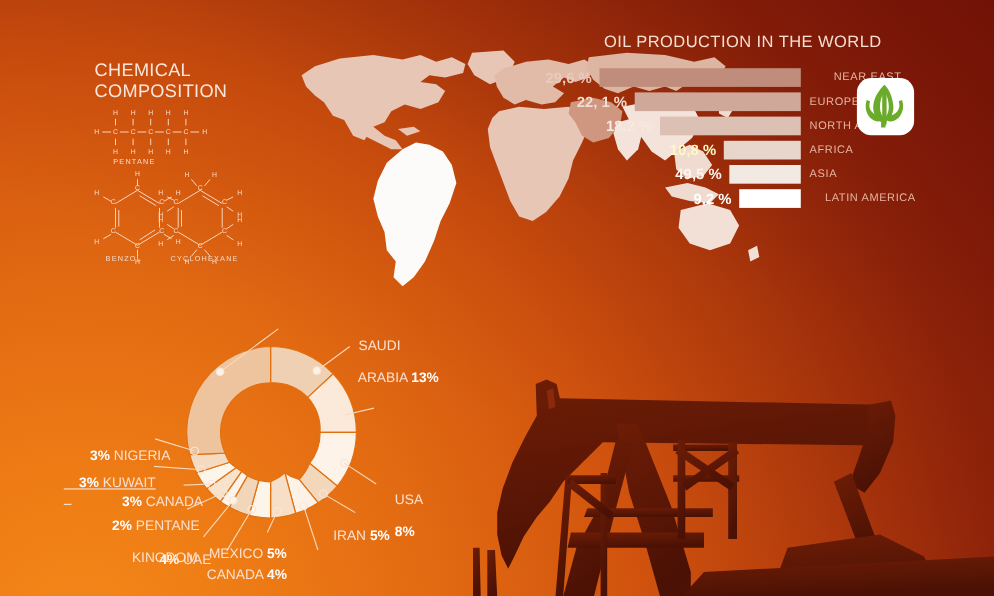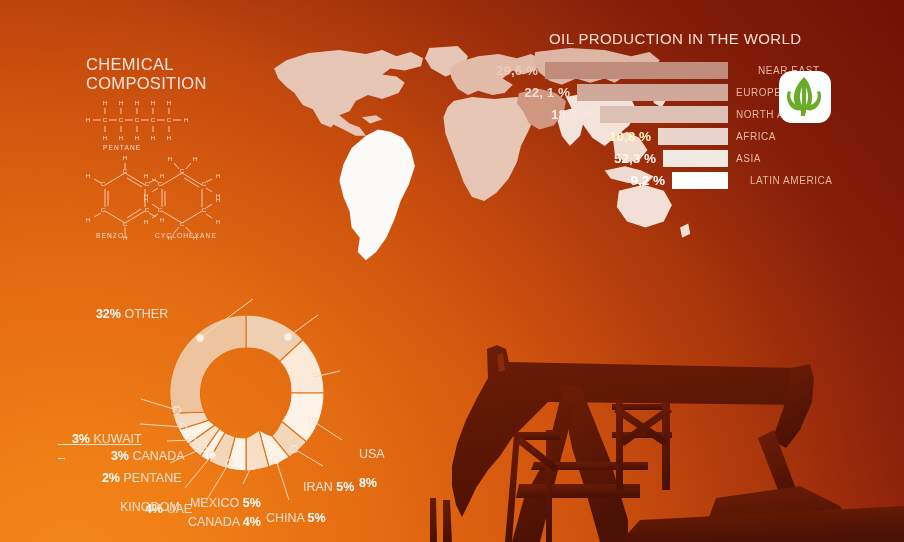--- a/index.html
+++ b/index.html
@@ -281,21 +281,21 @@
       <div class="barname">NORTH AMERICA</div>
     </div>
 
     <div class="barrow" style="top:66px;left:113px;width:70px;">
       <div class="barval" style="color:#fef9c3;">10,8 %</div>
       <div class="barrect" style="width:70px;background:#e8d6cc;"></div>
       <div class="barname">AFRICA</div>
     </div>
 
     <div class="barrow" style="top:88px;left:118px;width:65px;">
-      <div class="barval" style="color:#fdf4ef;">52,3 %</div>
+      <div class="barval" style="color:#fdf4ef;">49,5 %</div>
       <div class="barrect" style="width:65px;background:#f3e9e3;"></div>
       <div class="barname">ASIA</div>
     </div>
 
     <div class="barrow" style="top:110px;left:127px;width:70px;">
       <div class="barval" style="color:#ffffff;">9,2 %</div>
       <div class="barrect" style="width:56px;background:#ffffff;"></div>
       <div class="barname">LATIN AMERICA</div>
     </div>
   </div>
@@ -368,38 +368,36 @@
       <circle cx="252" cy="465" r="3.4" fill="none"></circle>
       <circle cx="229" cy="463" r="3.4" fill="none"></circle>
       <circle cx="212" cy="455" r="3.4" fill="#fdf2e6"></circle>
       <circle cx="203" cy="448" r="3.4" fill="none"></circle>
       <circle cx="192" cy="440" r="3.4" fill="none"></circle>
       <circle cx="183" cy="427" r="3.4" fill="none"></circle>
       <circle cx="177" cy="410" r="3.4" fill="none"></circle>
     </g>
   </svg>
 
-  <div class="dlab" style="left:82px;top:292px;">
-    <b>32%</b><span class="nm"> OTHER</span>
-  </div>
-
+
+  <div class="dlab" style="left:312px;top:292px;">
+    <span class="nm">SAUDI</span><br>
+    <span class="nm">ARABIA </span><b>13%</b>
+  </div>
 
 
   <div class="dlab" style="left:345px;top:432px;">
     <span class="nm">USA</span><br>
     <b>8%</b>
   </div>
 
   <div class="dlab" style="left:289px;top:465px;">
     <span class="nm">IRAN </span><b>5%</b>
   </div>
 
-  <div class="dlab" style="left:252px;top:496px;">
-    <span class="nm">CHINA </span><b>5%</b>
-  </div>
 
   <div class="dlab" style="left:176px;top:481px;">
     <span class="nm">MEXICO </span><b>5%</b>
   </div>
 
   <div class="dlab" style="left:174px;top:500px;">
     <span class="nm">CANADA </span><b>4%</b>
   </div>
 
   <div class="dlab" style="left:131px;top:487px;">
@@ -412,14 +410,17 @@
   </div>
 
   <div class="dlab" style="left:97px;top:434px;">
     <b>3%</b><span class="nm"> CANADA</span>
   </div>
 
   <div class="dlab" style="left:58px;top:417px;text-decoration:underline;">
     <b>3%</b><span class="nm"> KUWAIT</span>
   </div>
 
+  <div class="dlab" style="left:68px;top:392px;">
+    <b>3%</b><span class="nm"> NIGERIA</span>
+  </div>
 
 </div>
 
 </body></html>

